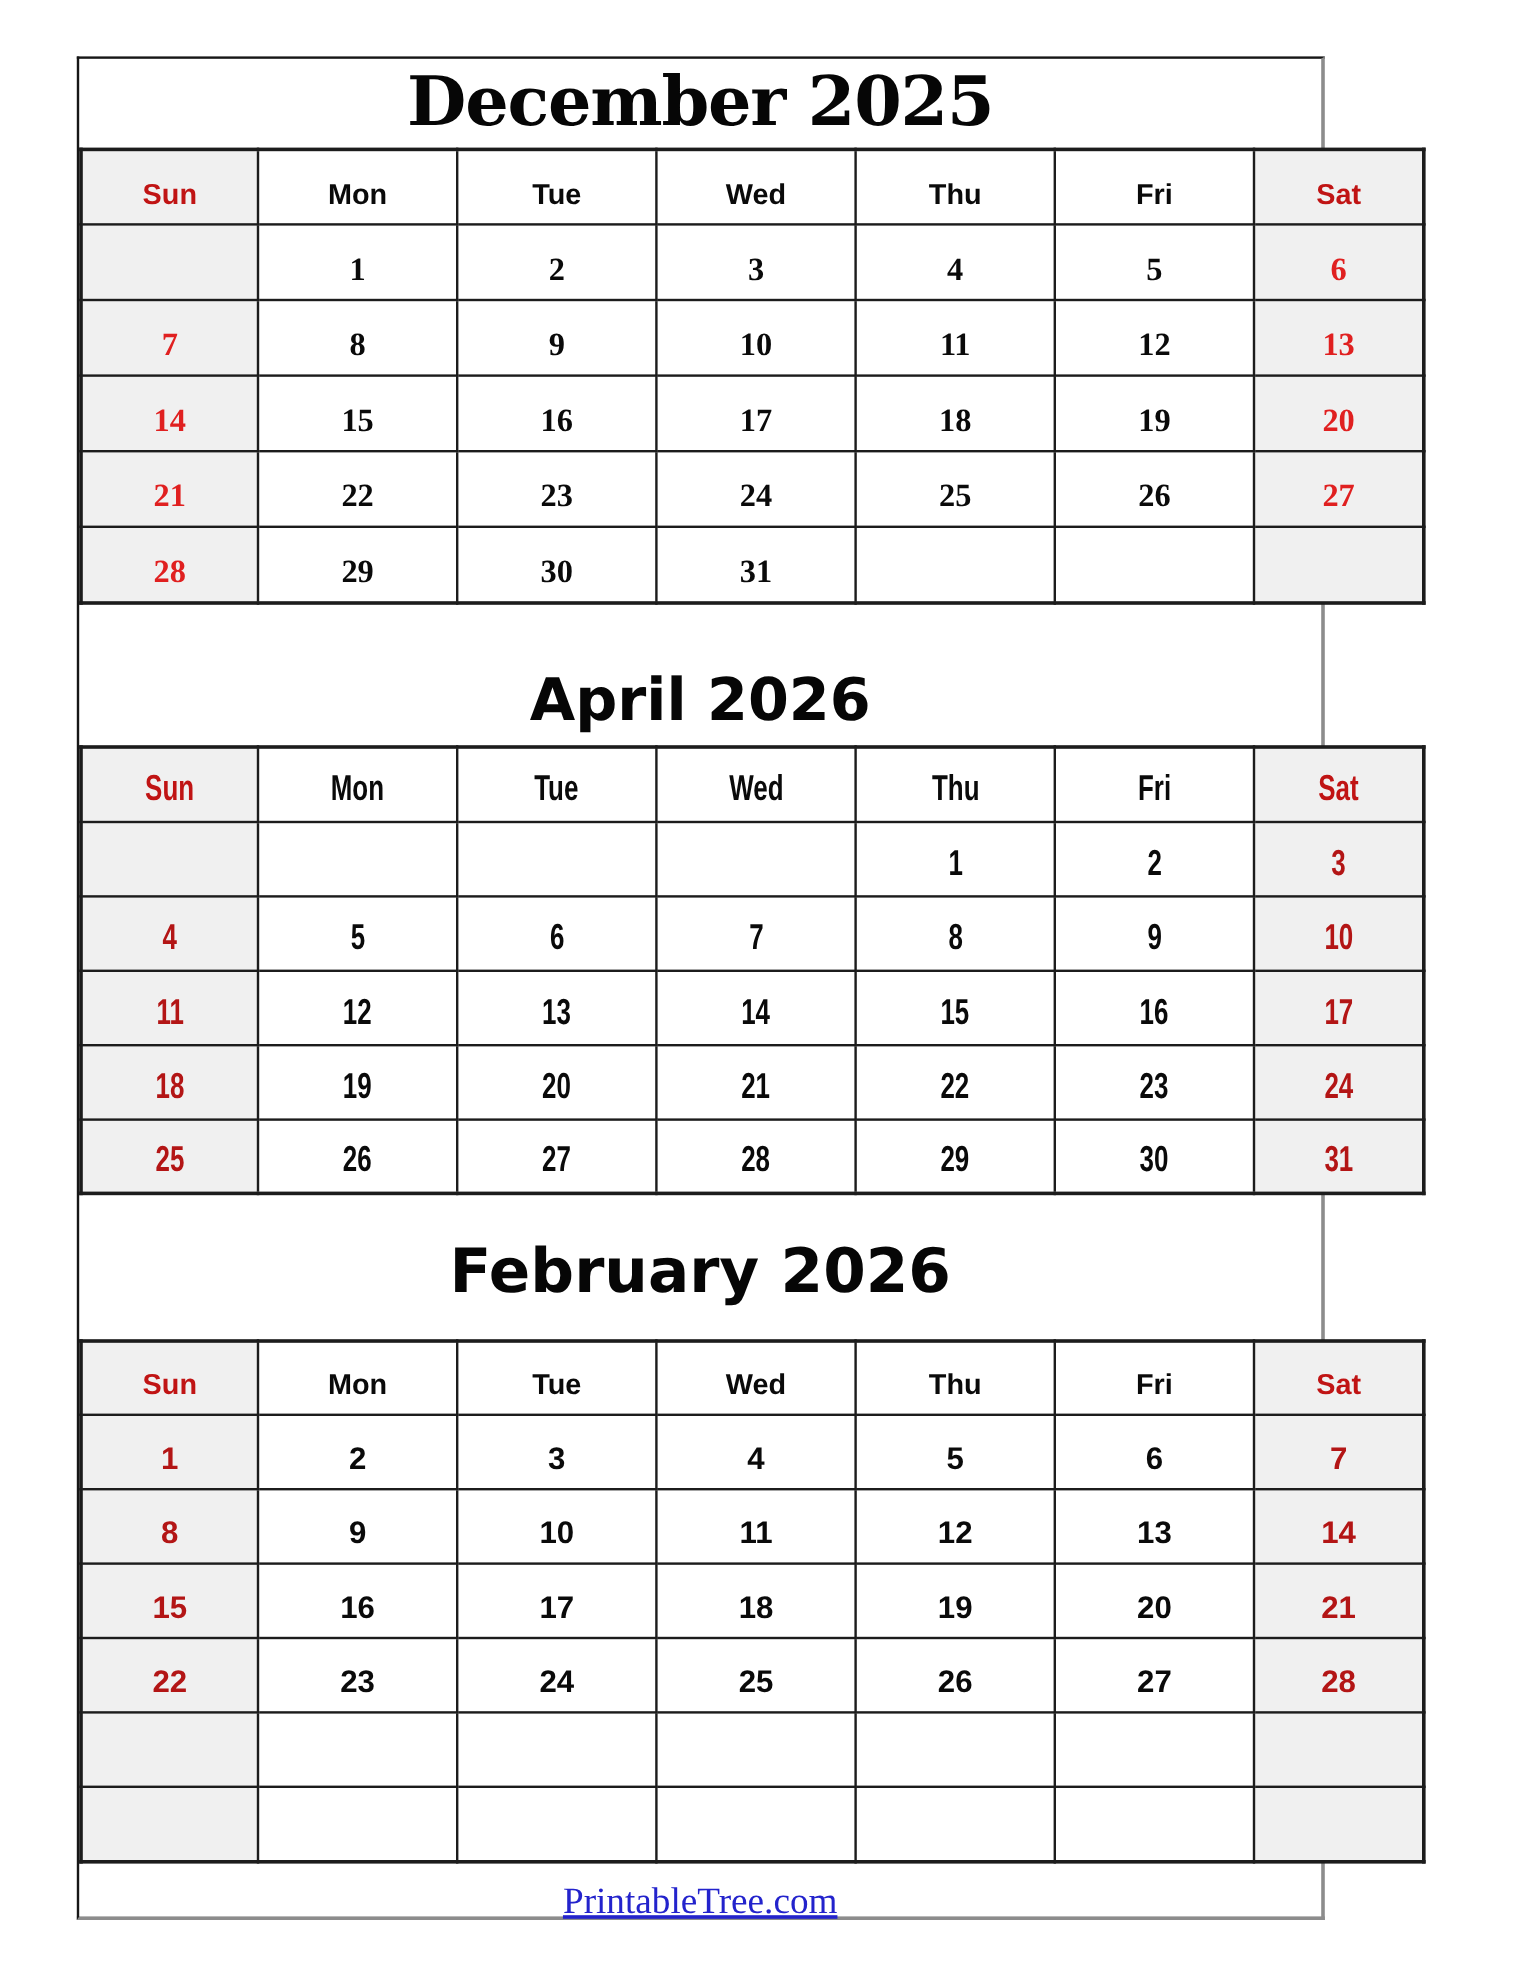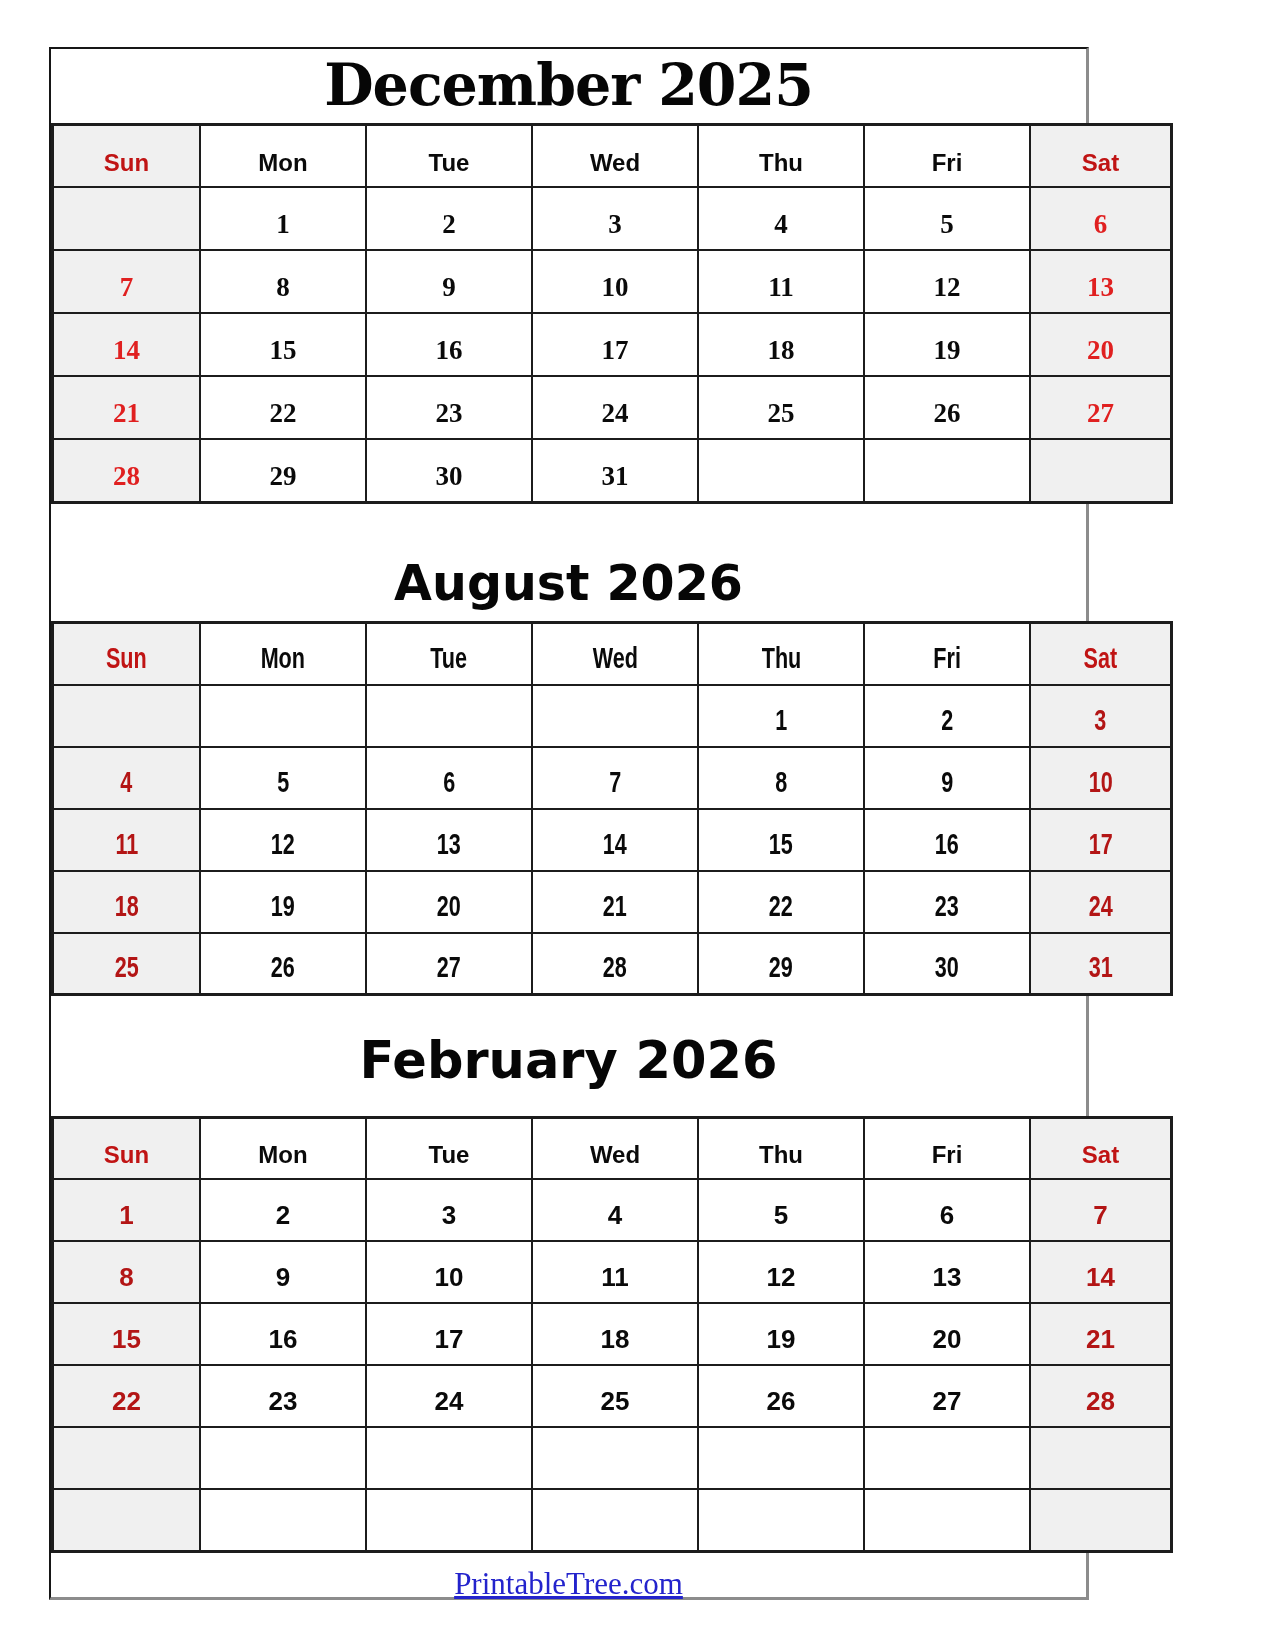--- a/index.html
+++ b/index.html
@@ -5,21 +5,21 @@
   html,body{margin:0;padding:0;background:#ffffff;}
   .page{
     position:relative;
     width:1275px;height:1650px;
     background:#ffffff;
     font-family:"Liberation Sans",sans-serif;
     overflow:hidden;
   }
   .frame{
     position:absolute;
-    left:49px;top:47px;
+    left:64px;top:47px;
     width:1040px;height:1553px;
     box-sizing:border-box;
     border-top:2px solid #161616;
     border-left:2px solid #161616;
     border-right:3px solid #8c8c8c;
     border-bottom:3px solid #8c8c8c;
     background:#ffffff;
   }
   .title{
     margin:0;text-align:center;color:#060606;
@@ -140,21 +140,21 @@
               <td class="c3"><span class="t num">31</span></td>
               <td class="c4"><span class="t num"></span></td>
               <td class="c5"><span class="t num"></span></td>
               <td class="c6"><span class="t num"></span></td>
             </tr>
           </tbody>
       </table>
     </section>
 
     <section class="cal cal1">
-      <h1 class="title">August 2026</h1>
+      <h1 class="title">April 2026</h1>
       <table class="cal-grid">
         <thead>
             <tr class="dow-row">
               <th class="c0"><span class="t">Sun</span></th>
               <th class="c1"><span class="t">Mon</span></th>
               <th class="c2"><span class="t">Tue</span></th>
               <th class="c3"><span class="t">Wed</span></th>
               <th class="c4"><span class="t">Thu</span></th>
               <th class="c5"><span class="t">Fri</span></th>
               <th class="c6"><span class="t">Sat</span></th>

